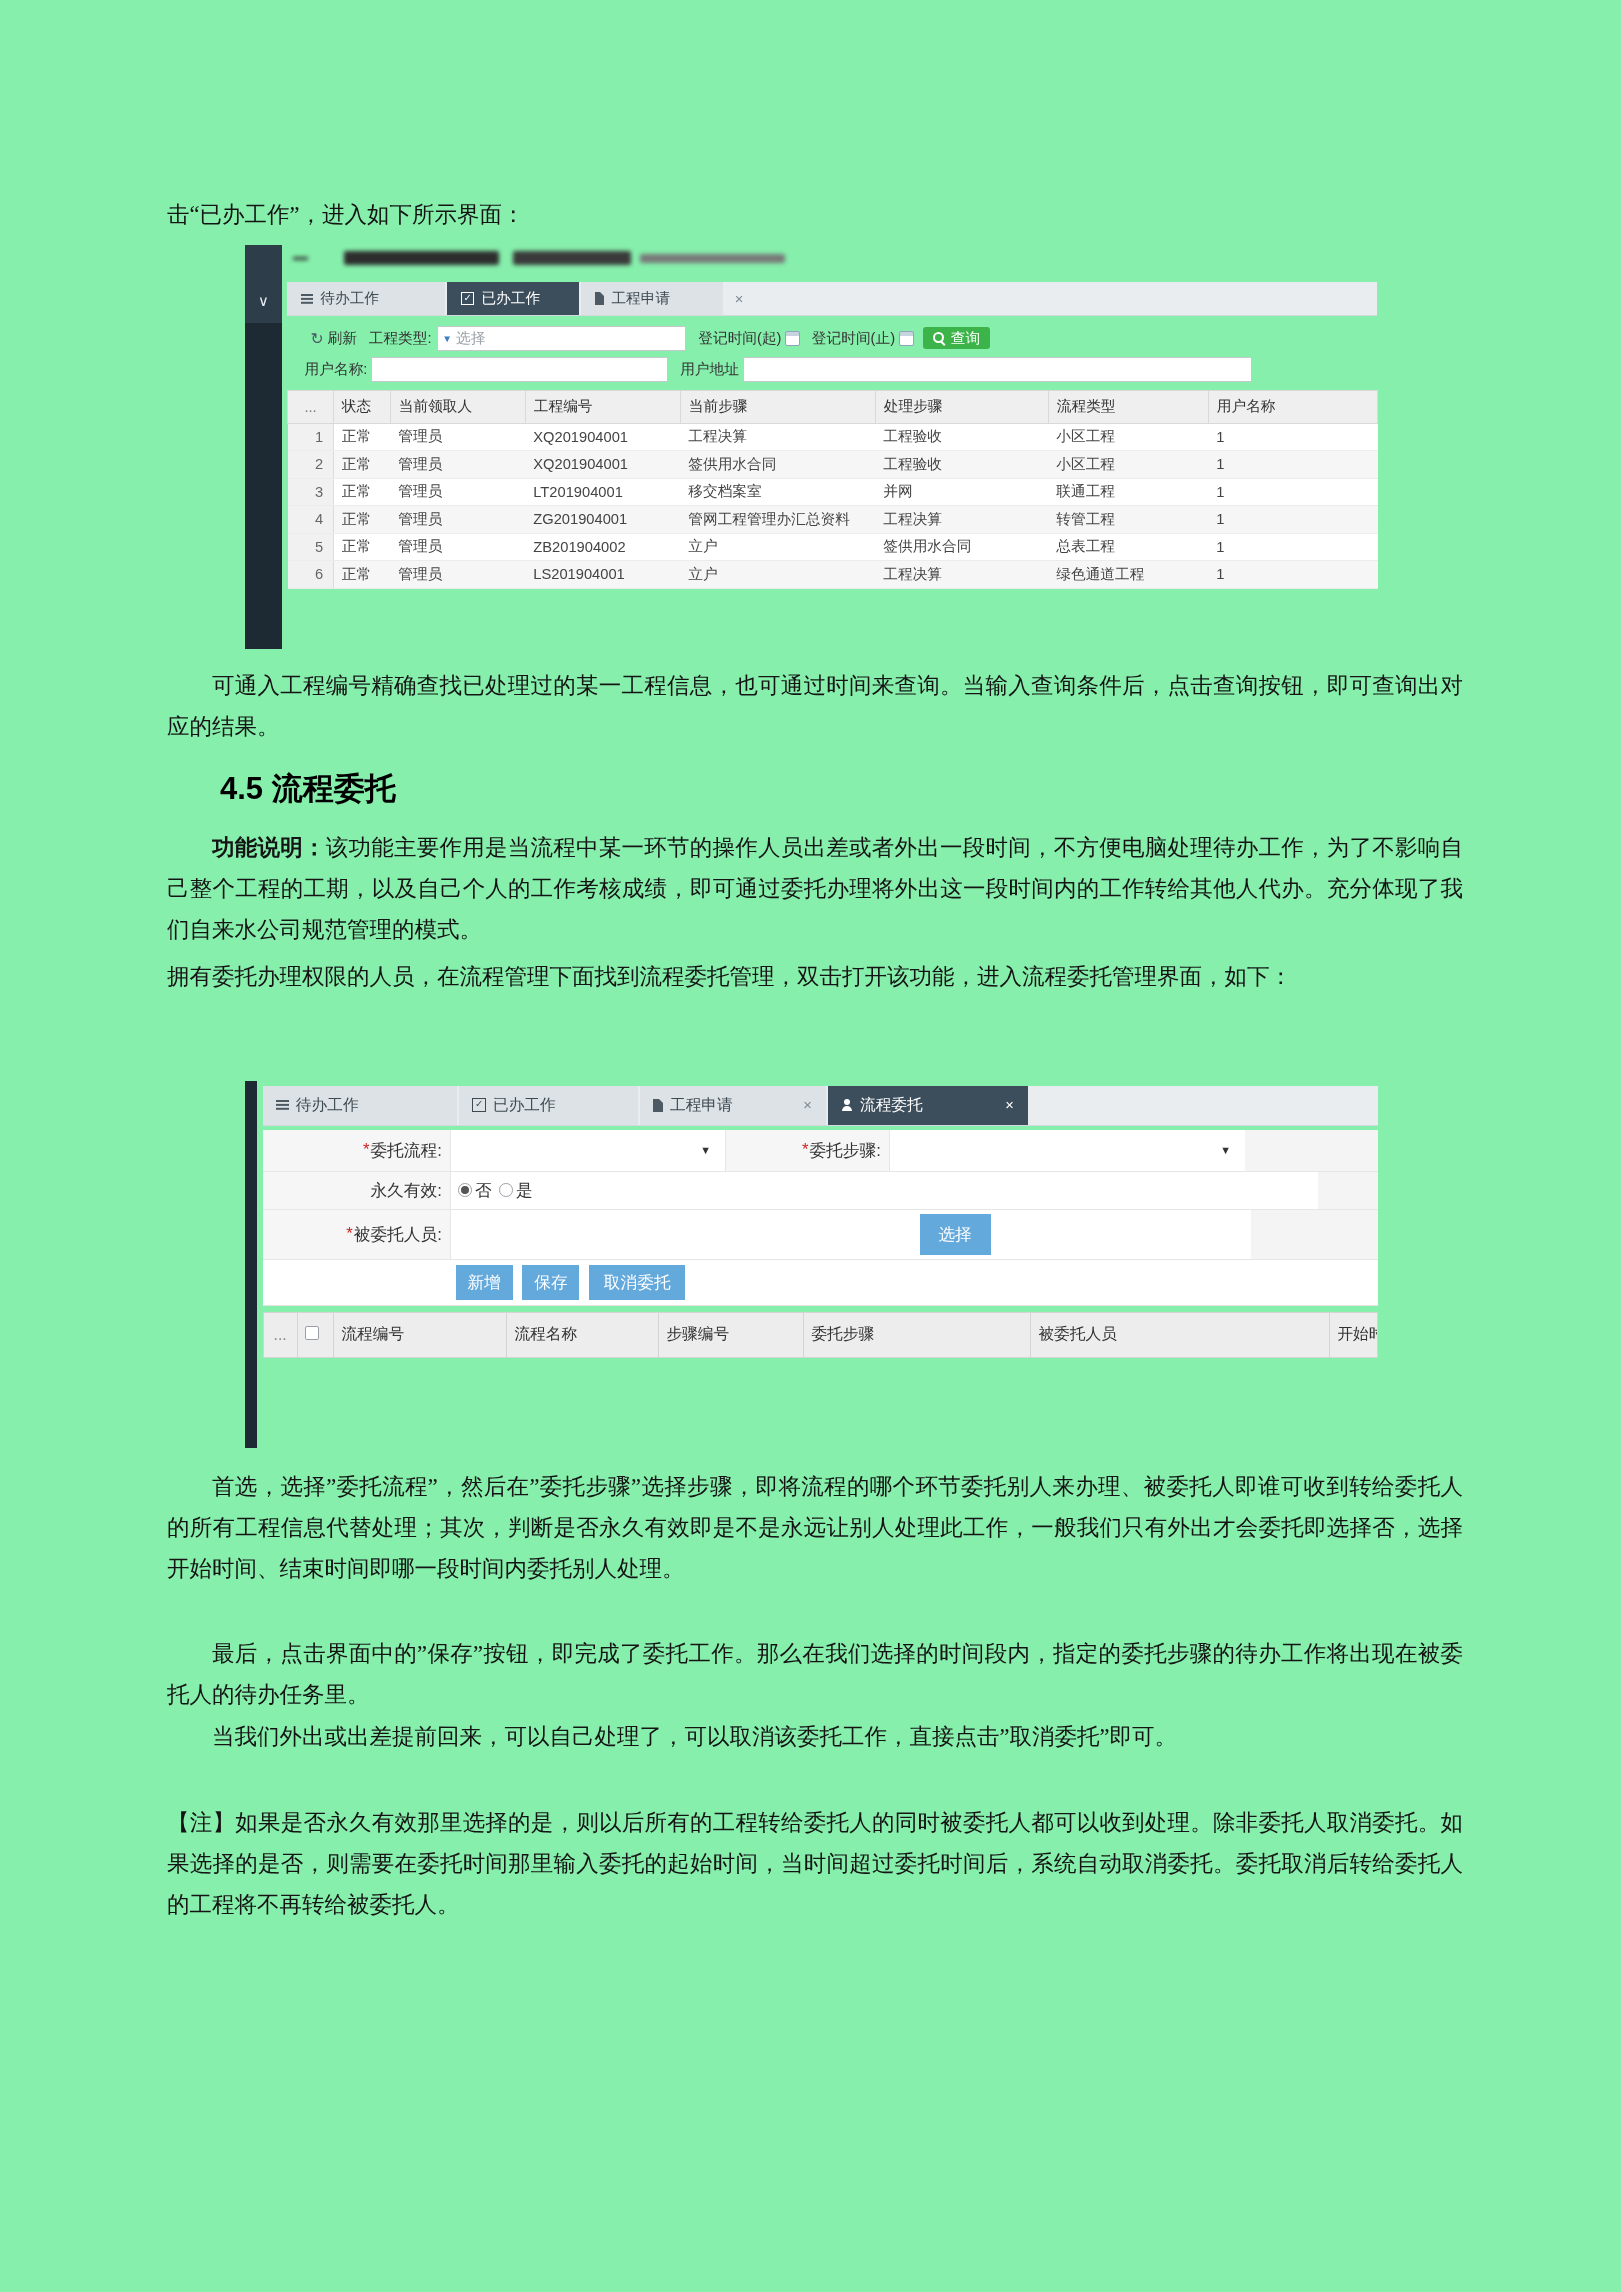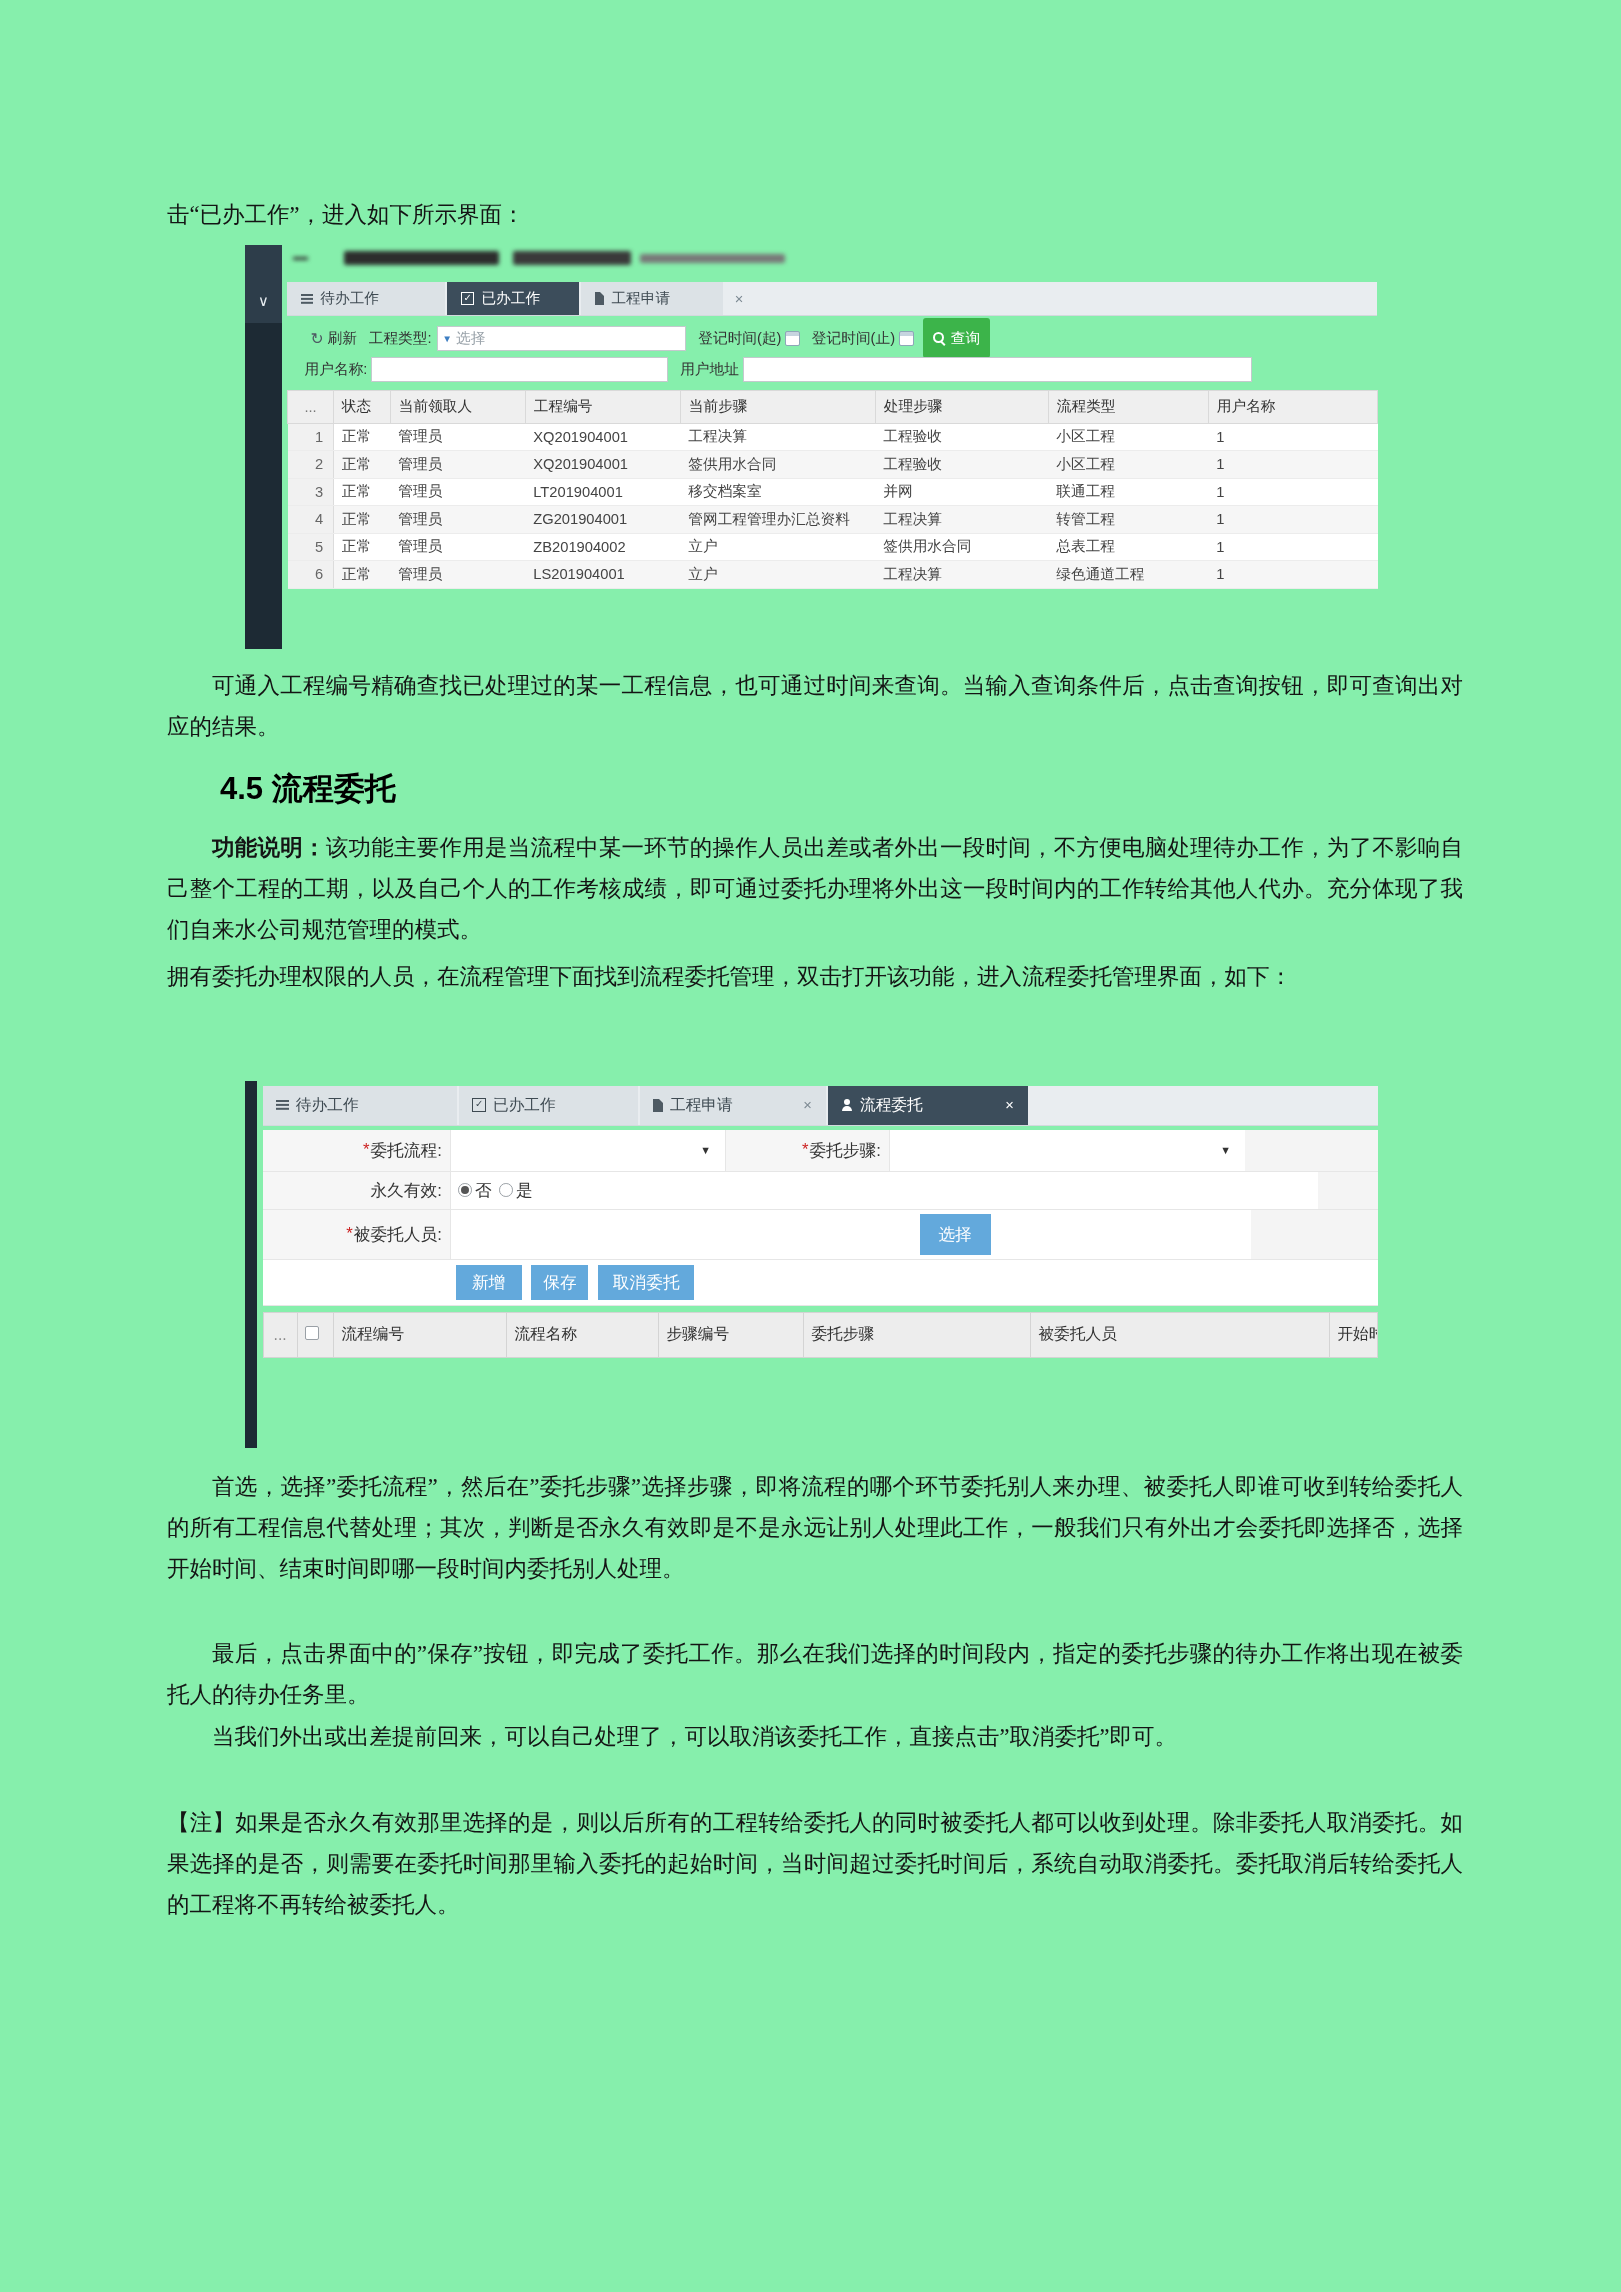--- a/index.html
+++ b/index.html
@@ -62,21 +62,21 @@
   .frow2{margin-top:2px;}
   .refresh{display:flex;align-items:center;gap:3.9px;margin-left:23.5px;}
   .refresh-ic{color:#4e5a63;font-size:15.7px;}
   .fsel{margin-left:5.9px;width:249px;height:25.5px;box-sizing:border-box;border:1px solid #c4c9cd;
         background:#fff;display:flex;align-items:center;gap:3.9px;padding-left:3.9px;}
   .fsel .caret{color:#3d7ec2;font-size:9.8px;}
   .fsel .ph{color:#9aa3aa;}
   .finput{height:25.5px;box-sizing:border-box;border:1px solid #c4c9cd;background:#fff;}
   .flabel{margin-left:11.8px;}
   .cal.m{margin-left:3.9px;}
-  .btn-green{margin-left:9.8px;display:flex;align-items:center;gap:4.9px;height:40px;padding:0 9.8px;
+  .btn-green{margin-left:9.8px;display:flex;align-items:center;gap:4.9px;height:22px;padding:0 9.8px;
         background:var(--green);color:#fff;border:none;border-radius:2.9px;font-size:14.7px;
         font-family:"Liberation Sans",sans-serif;}
   table{border-collapse:collapse;table-layout:fixed;}
   .s1-table{margin-top:5.9px;width:1090px;font-size:14.7px;}
   .s1-table th{background:#efefef;border:1px solid #d9d9d9;height:32px;font-weight:normal;
         text-align:left;padding:0 7.8px;color:#333;overflow:hidden;white-space:nowrap;}
   .s1-table th:first-child{text-align:center;color:#777;}
   .s1-table td{height:26.5px;padding:0 7.8px;border-bottom:1px solid #ececec;color:#444;
         overflow:hidden;white-space:nowrap;background:#fff;}
   .s1-table tr:nth-child(even) td{background:#f6f6f6;}
@@ -106,21 +106,21 @@
   .fr3{height:49px;}
   .fr4{height:41px;}
   .radio-opt{display:flex;align-items:center;gap:2.9px;margin-left:7.8px;}
   .radio{width:13.7px;height:13.7px;border:1px solid #9aa0a6;border-radius:50%;background:#fff;box-sizing:border-box;}
   .radio.sel::after{content:"";display:block;width:7.8px;height:7.8px;margin:2px;border-radius:50%;background:#555;}
   .btn-blue{background:var(--blue);color:#fff;border:none;font-size:16.7px;
        font-family:"Liberation Sans",sans-serif;display:flex;align-items:center;justify-content:center;}
   .btn-choose{width:71px;height:41px;align-self:center;flex:0 0 auto;}
   .btnrow{height:45px;display:flex;align-items:center;gap:9.8px;padding-left:193px;
        background:#fff;border-bottom:1px solid #e6e6e6;}
-  .btn-add{width:66px;height:35px;}
+  .btn-add{width:57px;height:35px;}
   .btn-save{width:57px;height:35px;}
   .btn-cancel{width:96px;height:35px;}
   .s2-table{margin-top:5.9px;width:1115px;font-size:15.7px;}
   .s2-table th{background:#ededed;border:1px solid #d4d4d4;height:44px;font-weight:normal;
        text-align:left;padding:0 7.8px;color:#333;overflow:hidden;white-space:nowrap;}
   .s2-table th:first-child{text-align:center;color:#888;}
   .cb{width:13.7px;height:13.7px;border:1px solid #9aa0a6;background:#fff;display:inline-block;box-sizing:border-box;border-radius:2px;}
 </style>
 </head>
 <body>

